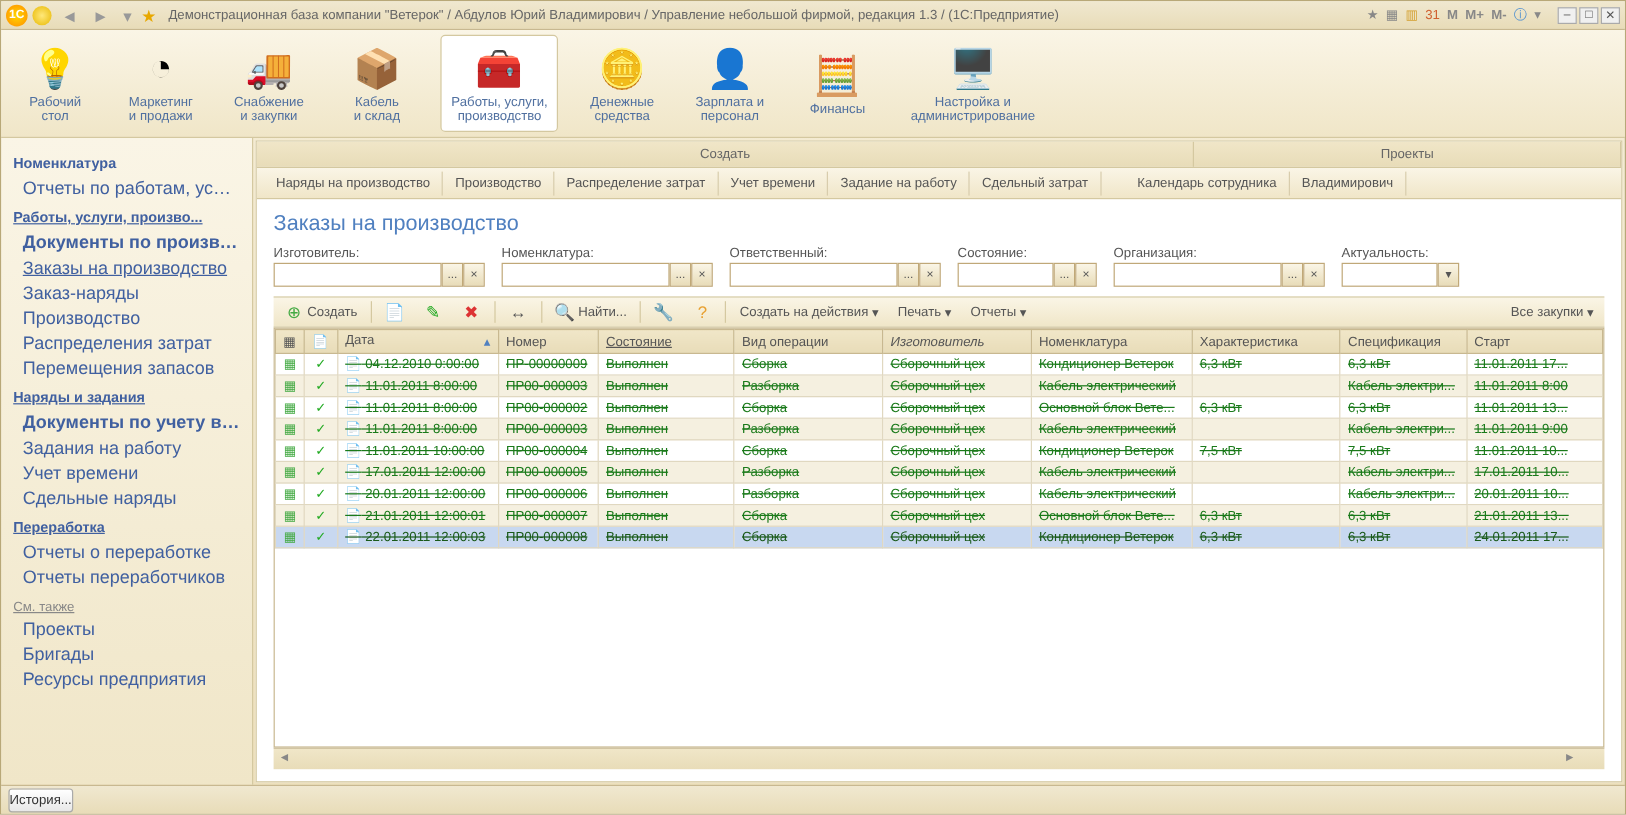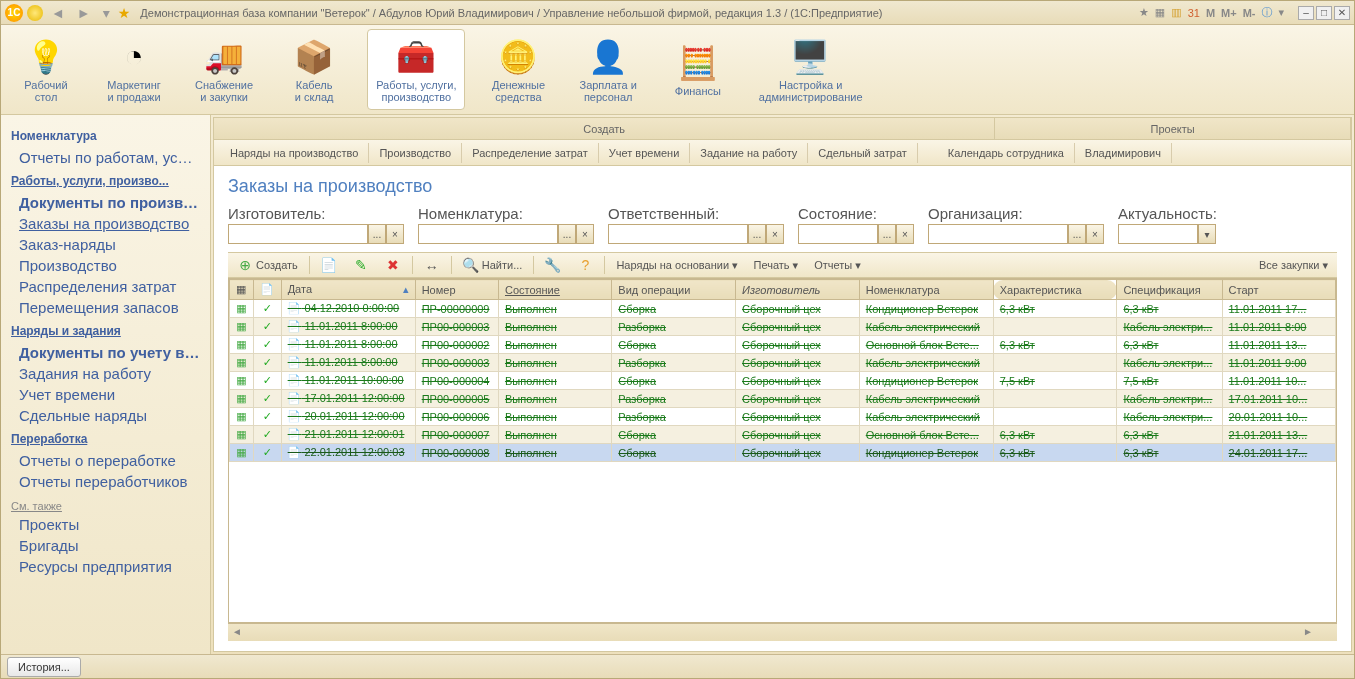--- a/index.html
+++ b/index.html
@@ -31,42 +31,42 @@
 .sb-g{color:#888;font-size:11px;margin:8px 0 2px;text-decoration:underline}
 .main{flex:1;display:flex;flex-direction:column;background:#fff;overflow:hidden;border:1px solid #d4c8a0;margin:2px}
 .svc-bar{height:22px;background:linear-gradient(#f0e6c8,#e8dcb8);display:flex;border-bottom:1px solid #d4c8a0}
 .svc-g{flex:1;display:flex;align-items:center;justify-content:center;color:#666;border-right:1px solid #d4c8a0}
 .tabs{height:26px;background:linear-gradient(#faf5e6,#f0e6c8);display:flex;align-items:center;padding:0 6px;border-bottom:1px solid #d4c8a0}
 .tab{padding:4px 10px;color:#555;cursor:pointer;border-right:1px solid #d8ccac}
 .content{flex:1;padding:10px 14px;display:flex;flex-direction:column;overflow:hidden}
 .pg-title{color:#5080c0;font-size:18px;font-weight:normal;margin-bottom:8px}
 .filters{display:flex;gap:14px;margin-bottom:8px}
 .flt{display:flex;flex-direction:column;gap:2px}
-.flt label{color:#555;font-size:15px}
+.flt label{color:#555;font-size:11px}
 .flt-in{display:flex;align-items:center}
 .flt input{height:20px;border:1px solid #c0a878;padding:0 3px;background:#fff}
 .flt-btn{width:18px;height:20px;border:1px solid #c0a878;background:linear-gradient(#faf5e6,#e8dcb8);display:flex;align-items:center;justify-content:center;cursor:pointer;font-size:10px;color:#555}
 .toolbar{height:26px;display:flex;align-items:center;gap:6px;border-top:1px solid #d4c8a0;border-bottom:1px solid #d4c8a0;padding:0 4px;background:linear-gradient(#faf5e6,#f0e6c8)}
 .tbtn{display:flex;align-items:center;gap:3px;padding:2px 5px;cursor:pointer;color:#555}
 .tico{width:16px;height:16px;display:flex;align-items:center;justify-content:center;font-size:14px}
 .sep{width:1px;height:18px;background:#d4c8a0}
 .spacer{flex:1}
 .grid{flex:1;overflow:auto;border:1px solid #c8b890}
 table{border-collapse:collapse;width:100%}
 th{background:linear-gradient(#f0e6c8,#e8dcb8);border:1px solid #c8b890;padding:3px 6px;text-align:left;color:#555;font-weight:normal;font-size:11px;white-space:nowrap}
 td{border:1px solid #e0d8c0;padding:2px 6px;white-space:nowrap;font-size:11px;color:#1a7a1a;text-decoration:line-through}
 tr.even{background:#f5f0e0}
 tr.sel{background:#c8d8f0}
 tr.sel td{color:#1a5a1a}
 .row-ico{width:14px;text-align:center;text-decoration:none}
 .hscroll{height:18px;background:linear-gradient(#f0e6c8,#e8dcb8);border-top:1px solid #c8b890;position:relative}
 .hscroll::before{content:"◄";position:absolute;left:4px;top:2px;font-size:10px;color:#888}
 .hscroll::after{content:"►";position:absolute;right:24px;top:2px;font-size:10px;color:#888}
 .footer{height:24px;background:linear-gradient(#f0e8d0,#e8dcb8);display:flex;align-items:center;padding:0 6px;border-top:1px solid #c8b890}
-.hist-btn{padding:3px 10px;background:linear-gradient(#fff,#e8e8e8);border:1px solid #aaa;border-radius:3px;cursor:pointer;color:#333}
+.hist-btn{padding:3px 0;background:linear-gradient(#fff,#e8e8e8);border:1px solid #aaa;border-radius:3px;cursor:pointer;color:#333}
 </style>
 </head>
 <body>
 
 <div class="window">
   <div class="titlebar">
     <span class="logo-1c">1C</span>
     <span class="circle-y"></span>
     <span class="nav-arr">◄</span>
     <span class="nav-arr">►</span>
@@ -250,40 +250,40 @@
               <span>Найти...</span>
             </div>
           <div class="sep"></div>
           <div class="tbtn">
               <span class="tico">🔧</span>
             </div>
           <div class="tbtn">
               <span class="tico" style="color:#e8a030">?</span>
             </div>
           <div class="sep"></div>
-          <div class="tbtn"><span>Наряды на основании</span> ▾</div>
+          <div class="tbtn"><span>Создать на действия</span> ▾</div>
           <div class="tbtn"><span>Печать</span> ▾</div>
           <div class="tbtn"><span>Отчеты</span> ▾</div>
           <div class="spacer"></div>
           <div class="tbtn"><span>Все закупки</span> ▾</div>
         </div>
 
         <div class="grid">
           <table>
             <thead>
                 <tr id="thead-row">
                   <th style="width: 22px;">▦</th>
                   <th style="width: 22px;">📄</th>
                   <th style="width: 130px;">Дата <span style="float:right;color:#5080c0">▴</span></th>
                   <th style="width: 80px;">Номер</th>
                   <th style="width: 110px; text-decoration: underline;">Состояние</th>
                   <th style="width: 120px;">Вид операции</th>
                   <th style="width: 120px; font-style: italic;">Изготовитель</th>
                   <th style="width: 130px;">Номенклатура</th>
-                  <th style="width: 120px; border-radius: 10px;">Характеристика</th>
+                  <th style="width: 120px;">Характеристика</th>
                   <th style="width: 100px;">Спецификация</th>
                   <th style="width: 110px;">Старт</th>
                 </tr>
               </thead>
             <tbody id="tbody">
                 <tr>
                   <td class="row-ico" style="text-decoration: none; color: rgb(68, 170, 68);">▦</td>
                   <td class="row-ico" style="text-decoration: none; color: rgb(34, 170, 34);">✓</td>
                   <td><span style="color:#2a2;text-decoration:none">📄</span> 04.12.2010 0:00:00</td>
                   <td>ПР-00000009</td>

